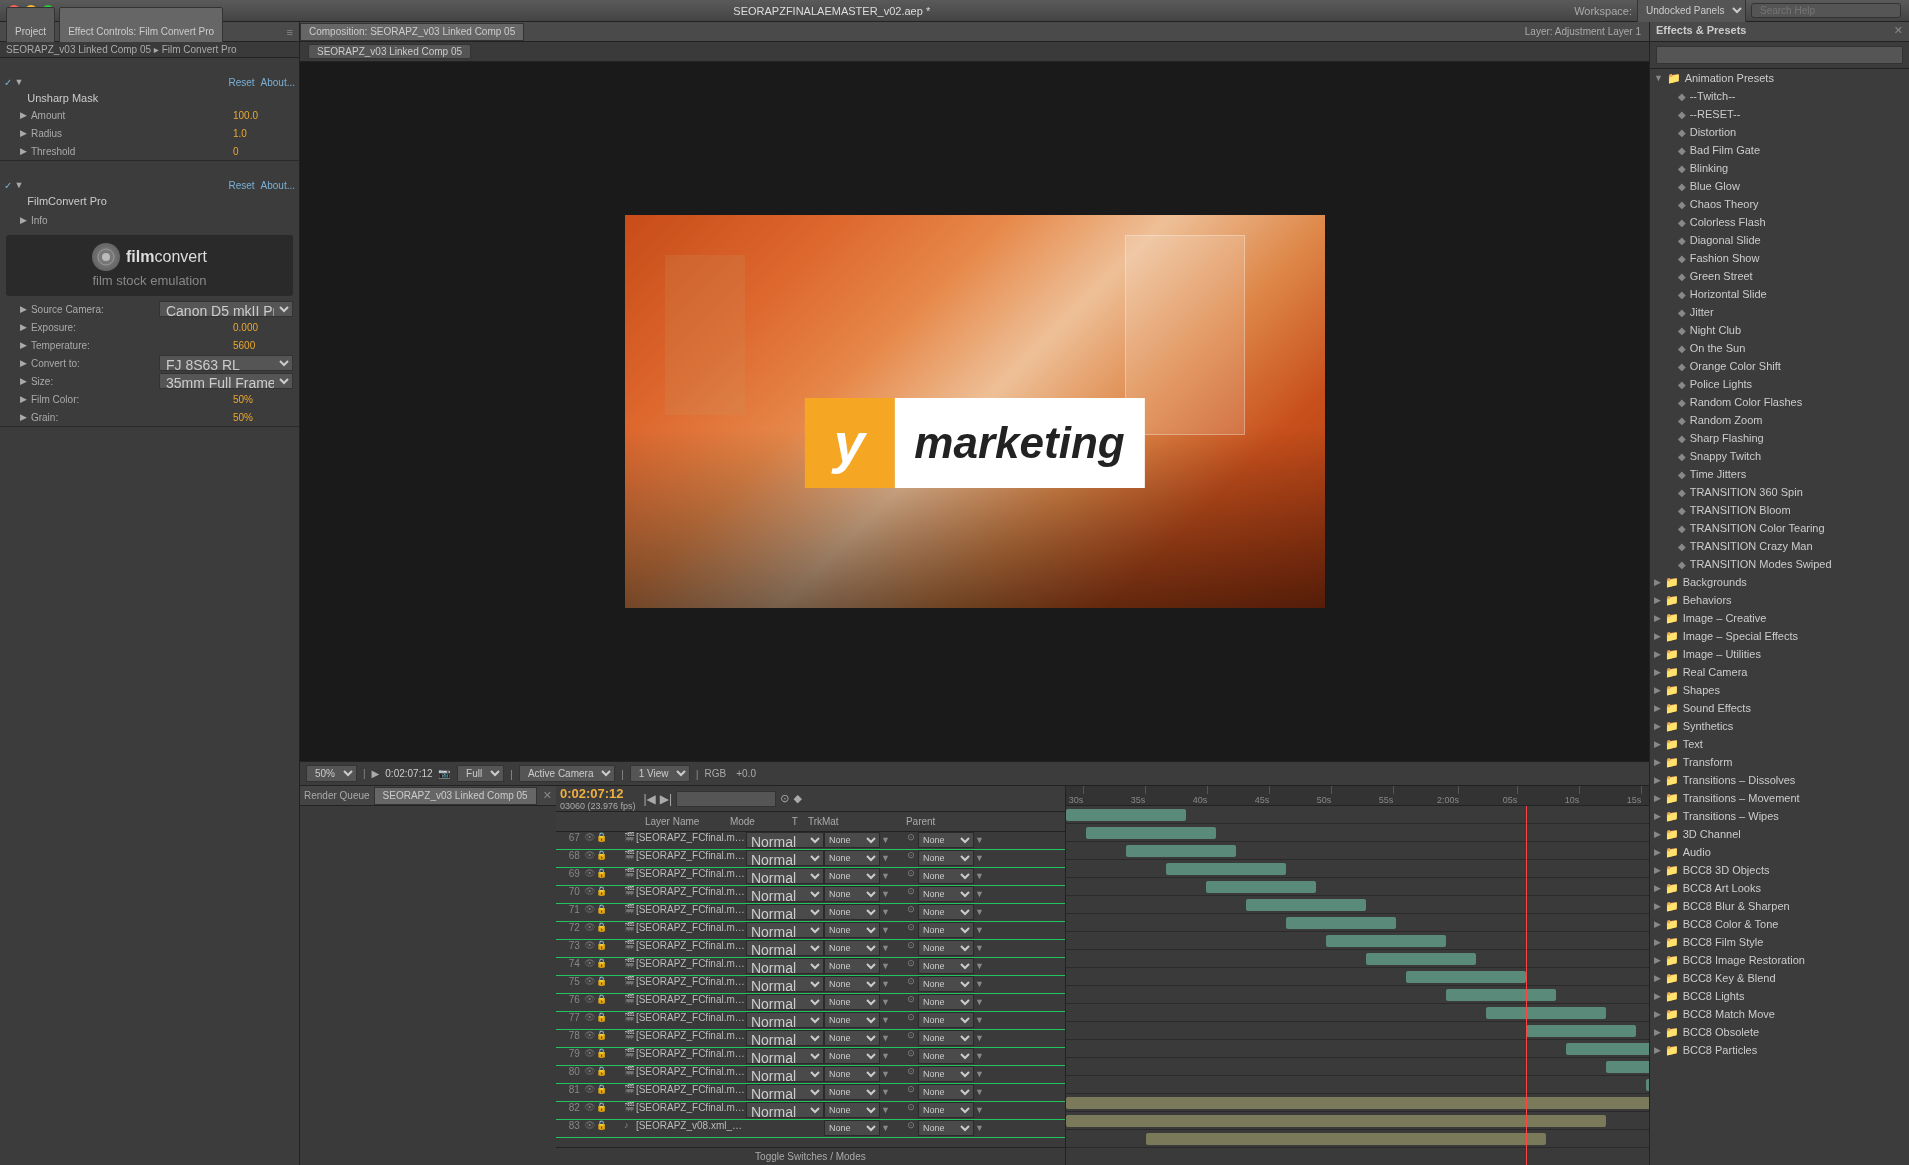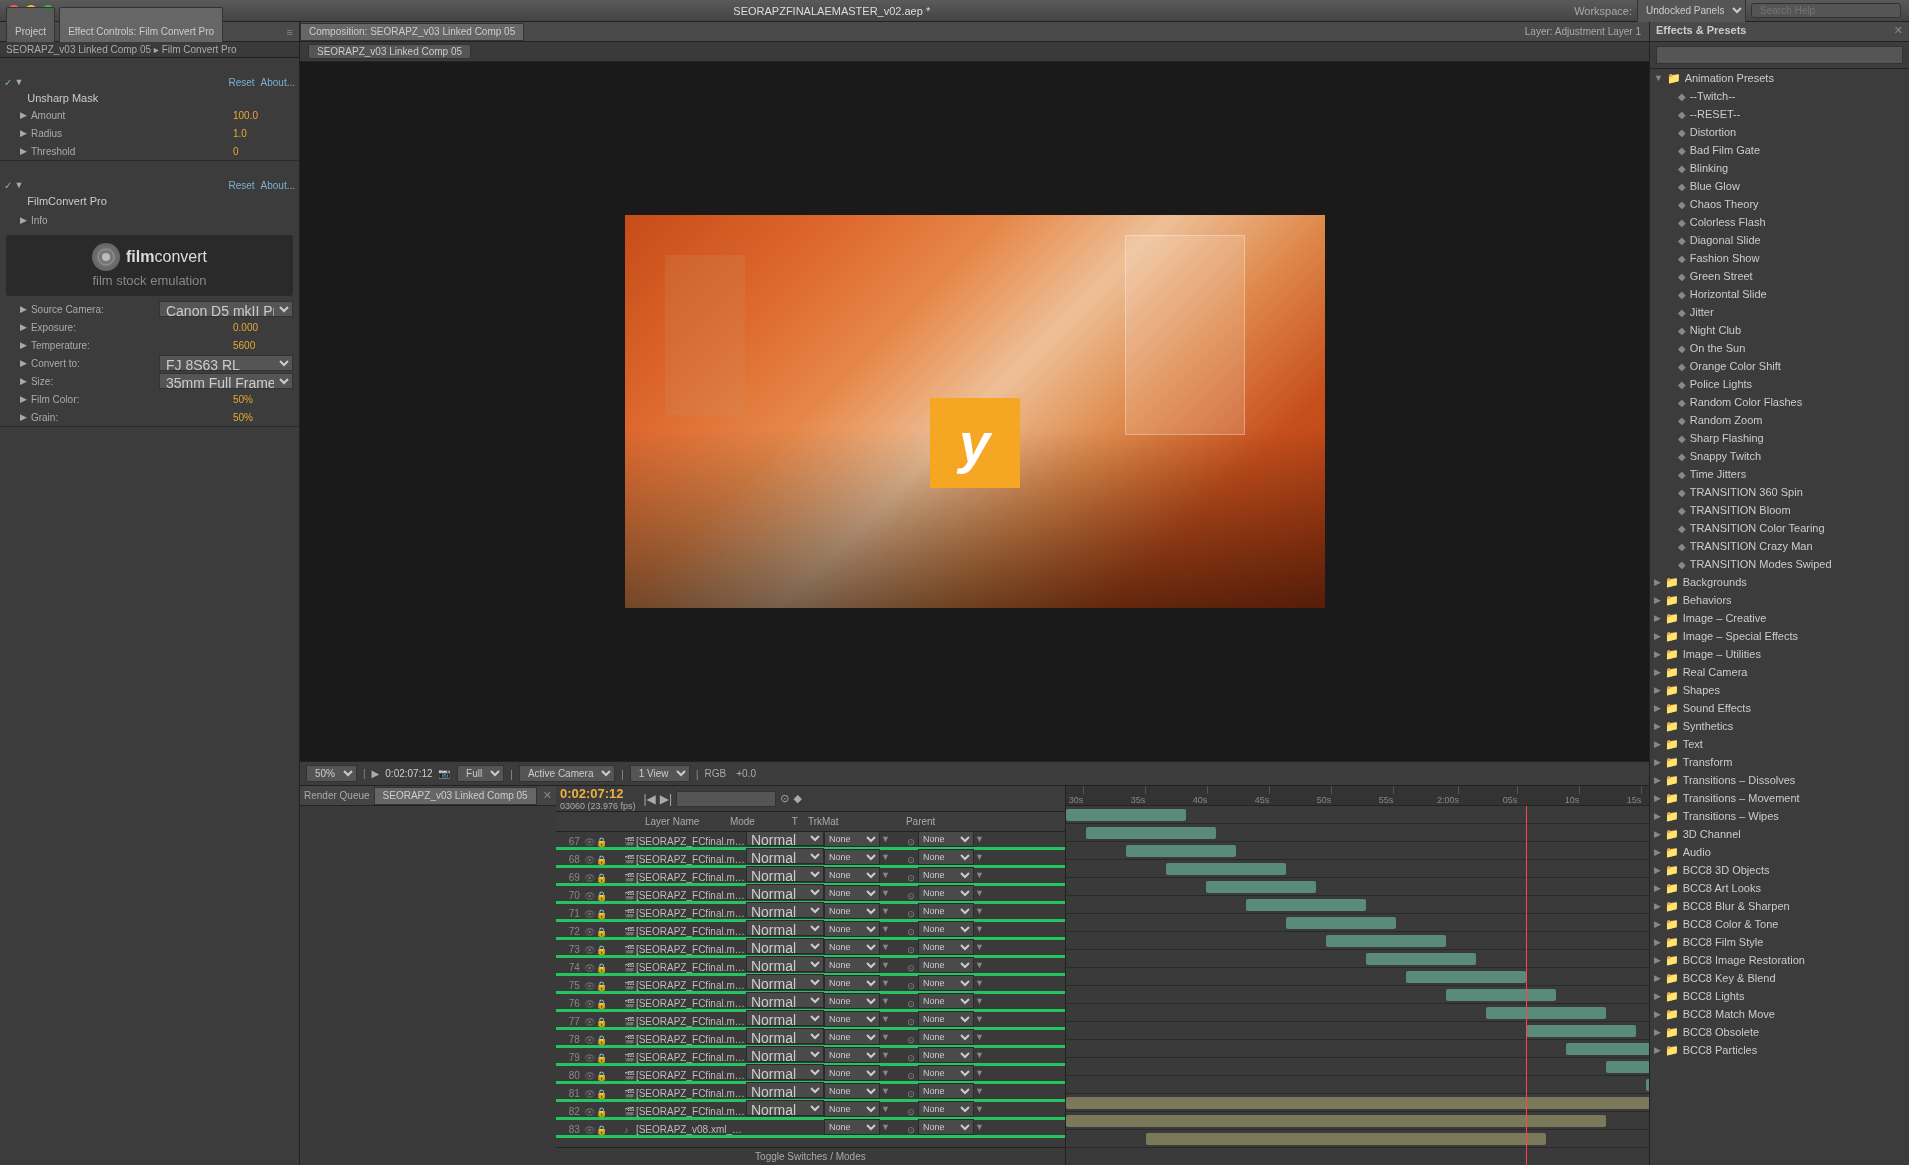--- a/index.html
+++ b/index.html
@@ -99,21 +99,21 @@
     .tl-fps { color: #aaa; font-size: 9px; }
     .tl-search { background: #555; border: 1px solid #333; color: #ccc; font-size: 10px; padding: 1px 4px; width: 100px; height: 16px; }
     #tl-col-headers { display: flex; align-items: center; background: #3c3c3c; border-bottom: 1px solid #222; height: 20px; padding-left: 85px; }
     .tl-col-h { font-size: 10px; color: #aaa; padding: 0 4px; }
     .tl-col-mode { width: 60px; }
     .tl-col-t { width: 18px; text-align: center; }
     .tl-col-trikmat { width: 80px; }
     .tl-col-parent { width: 80px; }
 
     #tl-layers { flex: 1; overflow-y: auto; overflow-x: hidden; }
-    .tl-layer { display: flex; align-items: flex-end; height: 18px; border-bottom: 3px solid #22c55e; }
+    .tl-layer { display: flex; align-items: flex-start; height: 18px; border-bottom: 1px solid #22c55e; }
     .tl-layer-num { width: 28px; text-align: right; font-size: 10px; color: #888; padding-right: 4px; flex-shrink: 0; }
     .tl-layer-icons { display: flex; gap: 1px; width: 40px; flex-shrink: 0; align-items: center; }
     .tl-layer-icon { font-size: 9px; color: #777; cursor: pointer; }
     .tl-layer-film { font-size: 9px; color: #888; width: 12px; flex-shrink: 0; }
     .tl-layer-name { flex: 1; font-size: 10px; color: #bbb; overflow: hidden; white-space: nowrap; text-overflow: ellipsis; max-width: 110px; }
     .tl-layer-mode { width: 60px; flex-shrink: 0; }
     .tl-layer-mode select { background: #4a4a4a; border: 1px solid #2a2a2a; color: #ccc; font-size: 14px; width: 78px; height: 16px; }
     .tl-layer-t { width: 18px; flex-shrink: 0; text-align: center; color: #888; font-size: 10px; }
     .tl-layer-trikmat { width: 80px; flex-shrink: 0; display: flex; align-items: center; gap: 1px; }
     .tl-layer-trikmat select { background: #4a4a4a; border: 1px solid #2a2a2a; color: #ccc; font-size: 9px; width: 56px; height: 16px; }
@@ -309,20 +309,23 @@
         <div class="preview-bg"></div>
         <div class="preview-overlay"></div>
 
         <div style="position:absolute;bottom:0;left:0;right:0;height:180px;background:linear-gradient(to top, rgba(0,0,0,0.5) 0%, transparent 100%);"></div>
         <div style="position:absolute;top:20px;right:80px;width:120px;height:200px;background:rgba(255,255,255,0.15);border:1px solid rgba(255,255,255,0.3);"></div>
         <div style="position:absolute;top:40px;left:40px;width:80px;height:160px;background:rgba(200,150,100,0.2);"></div>
 
         <div class="preview-logo">
           <div class="preview-y-box">
             <div class="preview-y">y</div>
+          </div>
+          <div class="preview-text">
+            <span class="preview-marketing">marketing</span>
           </div>
         </div>
       </div>
     </div>
 
     <div id="preview-controls">
       <select class="preview-zoom">
         <option>50%</option>
       </select>
       <span style="color:#888;font-size:10px;">|</span>

